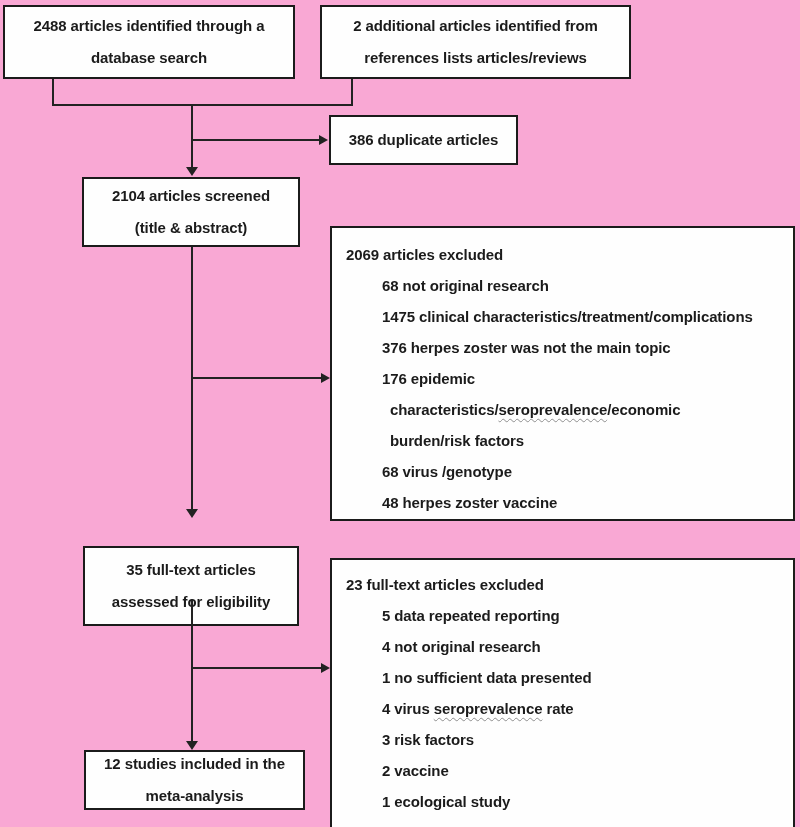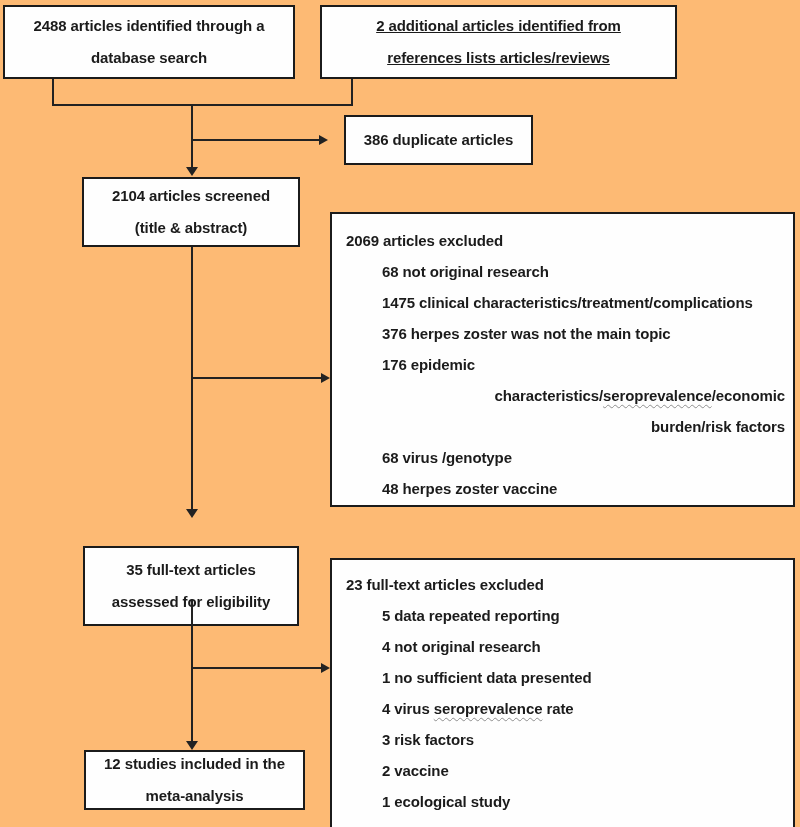--- a/index.html
+++ b/index.html
@@ -1,19 +1,19 @@
 <!DOCTYPE html>
 <html><head>
 <meta charset="utf-8">
 <style>
   html,body{margin:0;padding:0;background:#ffffff;}
   #canvas{
     position:relative;
     width:800px;height:827px;
-    background:#fdba74;
+    background:#f9a8d4;
     font-family:"Liberation Sans", sans-serif;
     color:#1b1b1b;
     font-weight:600;
     letter-spacing:-0.1px;
     overflow:hidden;
   }
   .box{
     position:absolute;
     background:#fefefe;
     border:2px solid #1b1b1b;
@@ -28,21 +28,21 @@
     font-size:15px;
     line-height:32px;
   }
   .excl-box{
     font-size:15px;
     line-height:31px;
     padding:11px 8px 0 14px;
   }
   .excl-title{ padding-left:0; }
   .excl-item{ padding-left:36px; }
-  .excl-item.wrap{ padding-left:44px;text-align:right; }
+  .excl-item.wrap{ padding-left:44px; }
   .squiggle{
     text-decoration:underline;
     text-decoration-style:wavy;
     text-decoration-color:#8f8f8f;
     text-decoration-thickness:1px;
     text-underline-offset:3px;
   }
   .v-line{ position:absolute; width:2px; background:#222; }
   .h-line{ position:absolute; height:2px; background:#222; }
   .arrow-down{
@@ -61,51 +61,51 @@
 </head>
 <body>
 
 <div id="canvas">
 
   <div class="box center-box" style="left:3px; top:5px; width:292px; height:74px;">
     <div>2488 articles identified through a</div>
     <div>database search</div>
   </div>
 
-  <div class="box center-box" style="left:320px; top:5px; width:357px; height:74px;text-decoration:underline;">
+  <div class="box center-box" style="left:320px; top:5px; width:311px; height:74px;">
     <div>2 additional articles identified from</div>
     <div>references lists articles/reviews</div>
   </div>
 
   <div class="v-line" style="left:52px; top:79px; height:27px;"></div>
   <div class="v-line" style="left:351px; top:79px; height:27px;"></div>
   <div class="h-line" style="left:52px; top:104px; width:301px;"></div>
 
   <div class="v-line" style="left:191px; top:104px; height:64px;"></div>
   <div class="arrow-down" style="left:186px; top:167px;"></div>
 
   <div class="h-line" style="left:191px; top:139px; width:128px;"></div>
   <div class="arrow-right" style="left:319px; top:135px;"></div>
 
-  <div class="box center-box" style="left:344px; top:115px; width:189px; height:50px;">
+  <div class="box center-box" style="left:329px; top:115px; width:189px; height:50px;">
     <div>386 duplicate articles</div>
   </div>
 
   <div class="box center-box" style="left:82px; top:177px; width:218px; height:70px;align-items:center;">
     <div>2104 articles screened</div>
     <div>(title &amp; abstract)</div>
   </div>
 
   <div class="v-line" style="left:191px; top:247px; height:263px;"></div>
   <div class="arrow-down" style="left:186px; top:509px;"></div>
 
   <div class="h-line" style="left:191px; top:377px; width:130px;"></div>
   <div class="arrow-right" style="left:321px; top:373px;"></div>
 
-  <div class="box excl-box" style="left:330px; top:212px; width:465px; height:295px;">
+  <div class="box excl-box" style="left:330px; top:226px; width:465px; height:295px;">
     <div class="excl-title">2069 articles excluded</div>
     <div>
         <div class="excl-item">68 not original research</div>
         <div class="excl-item">1475 clinical characteristics/treatment/complications</div>
         <div class="excl-item">376 herpes zoster was not the main topic</div>
         <div class="excl-item">176 epidemic</div>
         <div class="excl-item wrap">characteristics/<span class="squiggle">seroprevalence</span>/economic</div>
         <div class="excl-item wrap">burden/risk factors</div>
         <div class="excl-item">68 virus /genotype</div>
         <div class="excl-item">48 herpes zoster vaccine</div>

